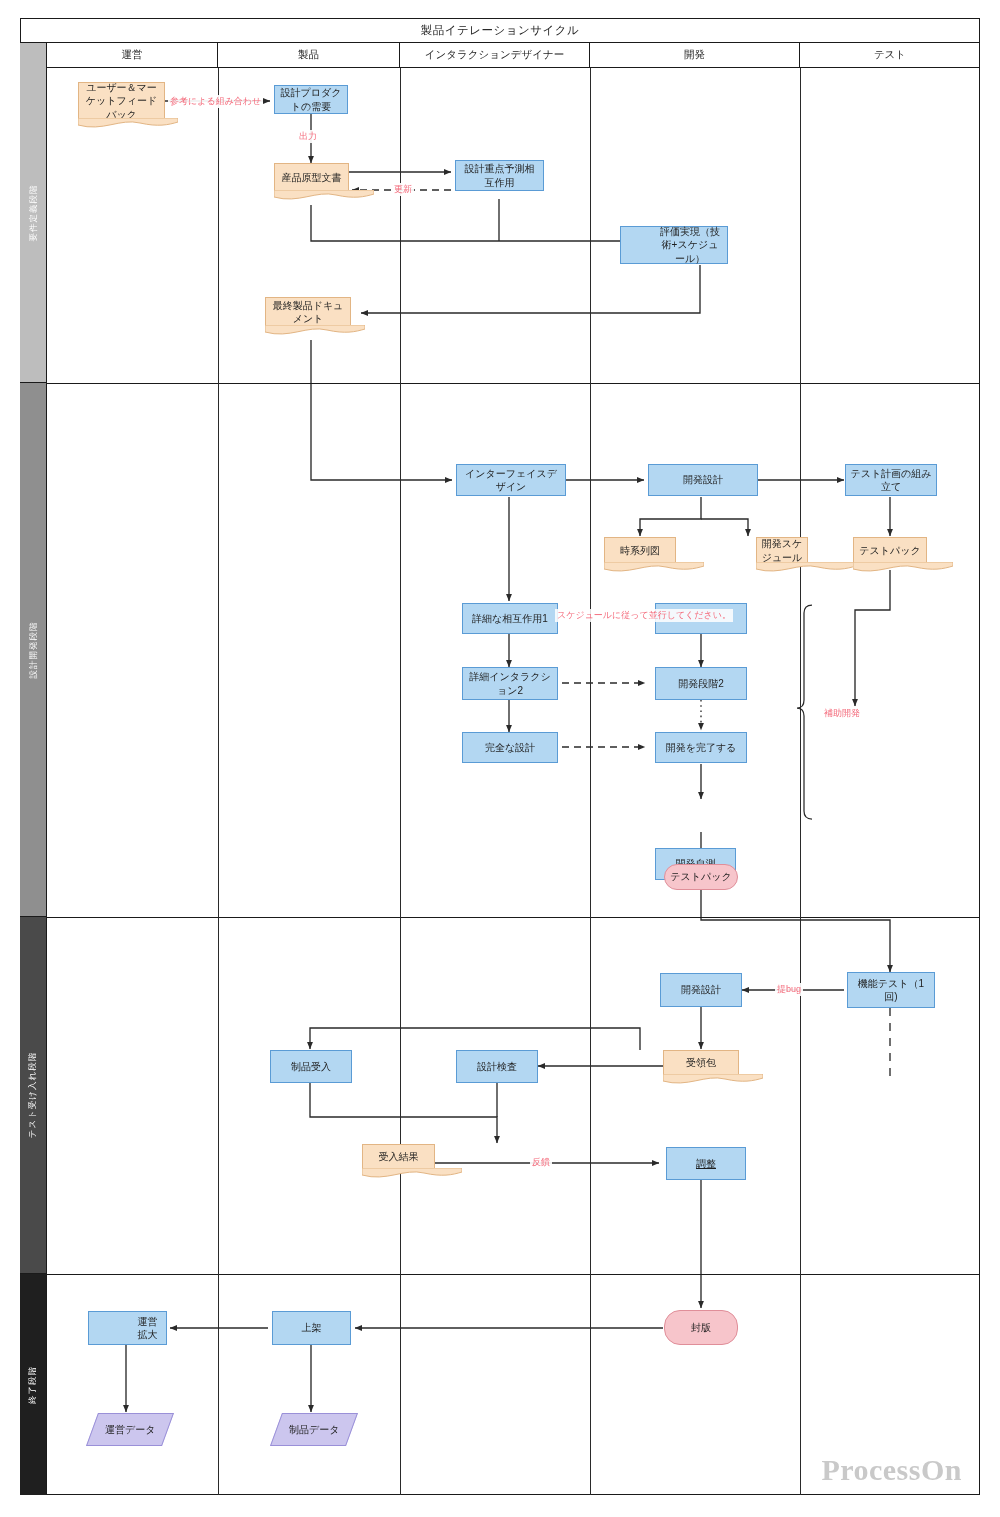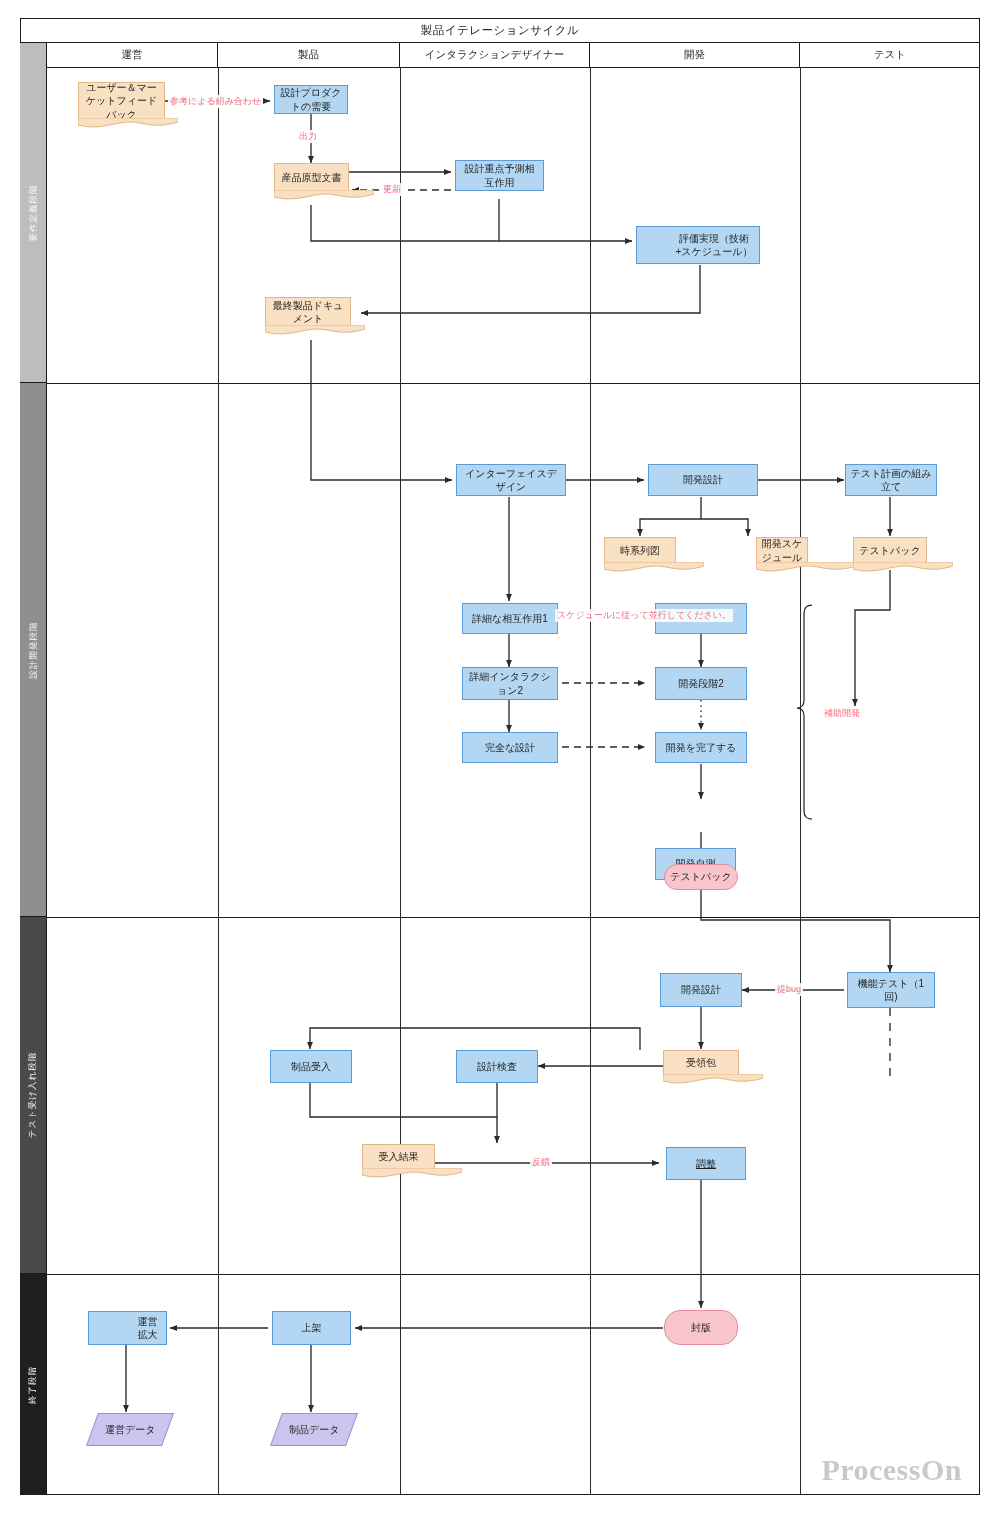--- a/index.html
+++ b/index.html
@@ -289,21 +289,21 @@
 
   <div class="n-doc" style="left:274px; top:163px; width:75px; height:28px;">
     <div class="n-doc-label">産品原型文書</div>
     <svg class="doc-wave" viewBox="0 0 100 12" preserveAspectRatio="none">
       <path d="M0,0 L0,7 C25,14 42,0 62,5 C80,9 90,7 100,4 L100,0 Z" fill="#fae0c3" stroke="#e2b584" stroke-width="1" vector-effect="non-scaling-stroke"></path>
     </svg>
   </div>
 
   <div class="node n-process" style="left:455px; top:160px; width:89px; height:31px;">設計重点予測相互作用</div>
 
-  <div class="node n-process" style="left:636px; top:226px; width:124px; height:38px;padding-left:36px;">評価実現（技術+スケジュール）</div>
+  <div class="node n-process" style="left:620px; top:226px; width:108px; height:38px;padding-left:36px;">評価実現（技術+スケジュール）</div>
 
   <div class="n-doc" style="left:265px; top:297px; width:86px; height:29px;">
     <div class="n-doc-label">最終製品ドキュメント</div>
     <svg class="doc-wave" viewBox="0 0 100 12" preserveAspectRatio="none">
       <path d="M0,0 L0,7 C25,14 42,0 62,5 C80,9 90,7 100,4 L100,0 Z" fill="#fae0c3" stroke="#e2b584" stroke-width="1" vector-effect="non-scaling-stroke"></path>
     </svg>
   </div>
 
   <div class="node n-process" style="left:456px; top:464px; width:110px; height:32px;">インターフェイスデザイン</div>
   <div class="node n-process" style="left:648px; top:464px; width:110px; height:32px;">開発設計</div>
@@ -365,21 +365,21 @@
 
   <div class="node n-data" style="left:92px;  top:1413px; width:76px; height:33px;">
     <span>運営データ</span>
   </div>
   <div class="node n-data" style="left:276px; top:1413px; width:76px; height:33px;">
     <span>制品データ</span>
   </div>
 
   <div class="edge-label" style="left:168px; top:95px;">参考による組み合わせ</div>
   <div class="edge-label" style="left:297px; top:130px;">出力</div>
-  <div class="edge-label" style="left:381px; top:183px;">更新</div>
+  <div class="edge-label" style="left:392px; top:183px;">更新</div>
   <div class="edge-label wide" style="left:555px; top:609px;">スケジュールに従って並行してください。</div>
   <div class="edge-label nobg" style="left:822px; top:707px;">補助開発</div>
   <div class="edge-label" style="left:775px; top:983px;">提bug</div>
   <div class="edge-label" style="left:530px; top:1156px;">反饋</div>
 
   <div class="watermark">ProcessOn</div>
 
 </div>
 
 </body></html>

